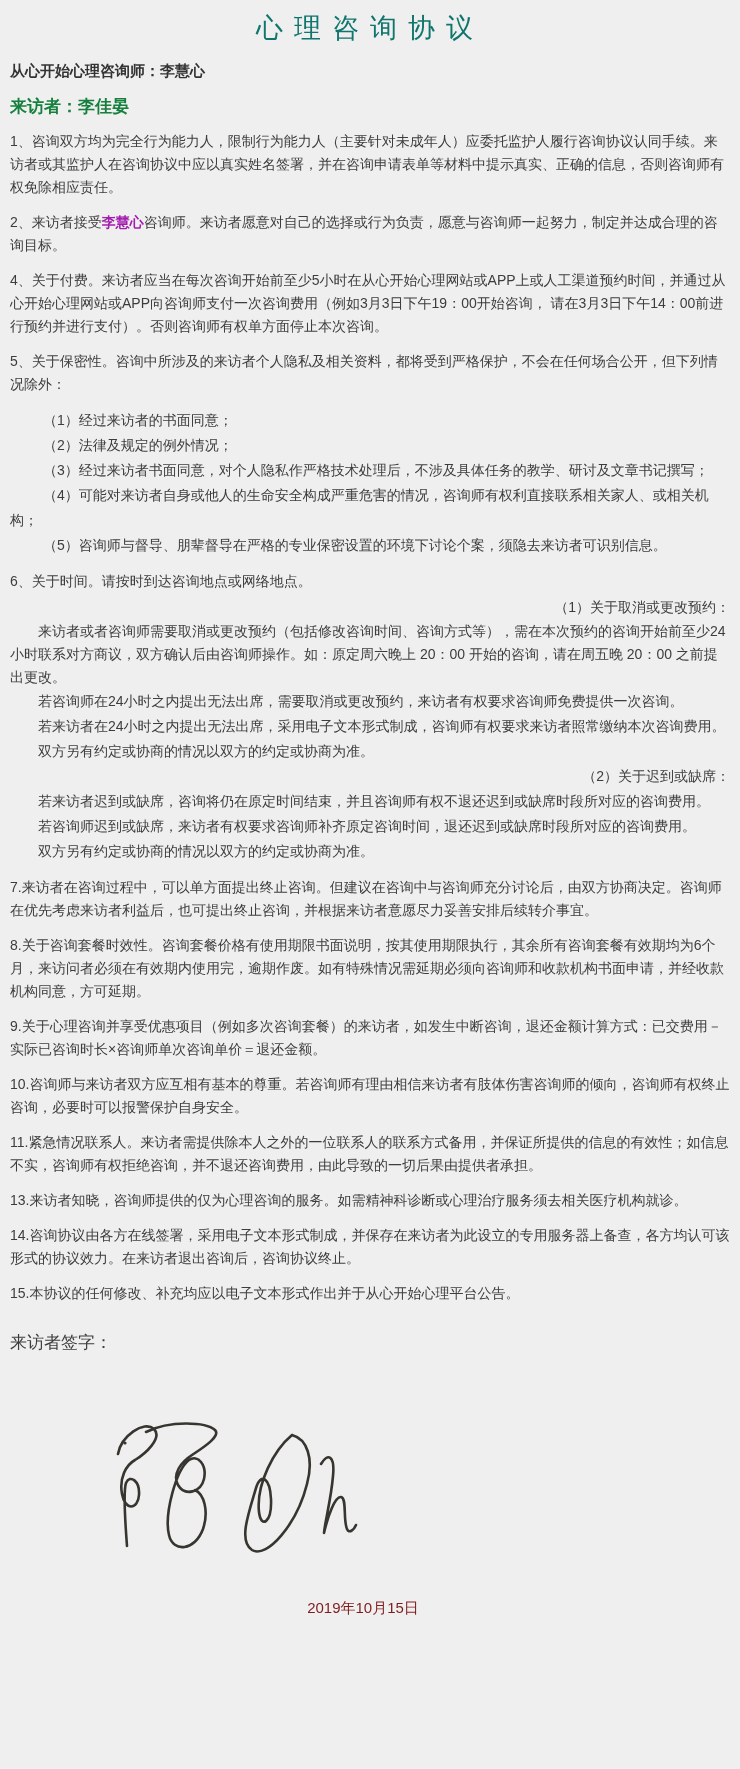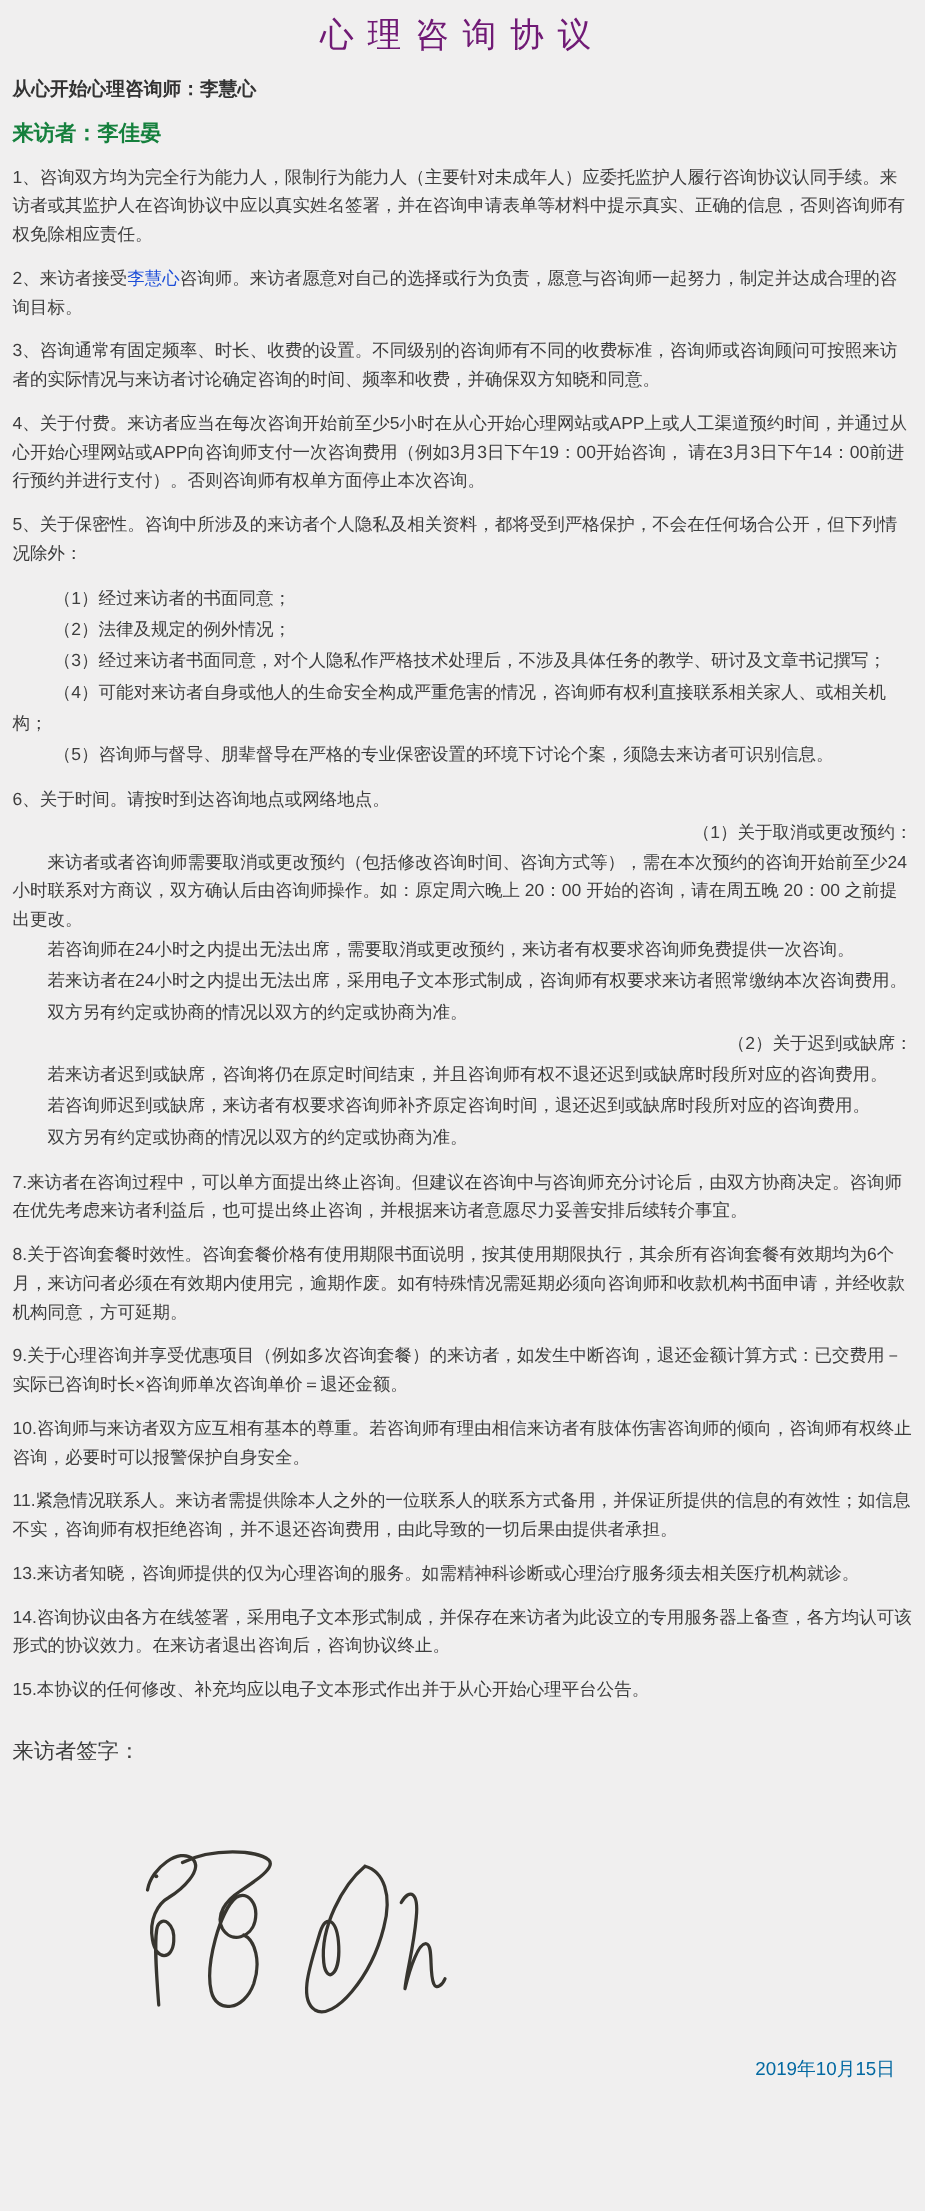--- a/index.html
+++ b/index.html
@@ -6,55 +6,54 @@
   body{
     width:740px;height:1769px;overflow:hidden;
     background:#f0efef;
     font-family:"Liberation Sans","DejaVu Sans",sans-serif;
     color:#3d3d3d;
     box-sizing:border-box;
   }
   .page{padding:6px 10px 0 10px;}
   .doc-title{
     text-align:center;
-    font-size:27px;font-weight:400;color:#701a75;
+    font-size:27px;font-weight:400;color:#0f766e;
     letter-spacing:11px;
     margin:4px 0 16px 0;
   }
   .hdr-counselor{font-size:15px;font-weight:700;color:#333;margin:10px 0 14px 0;}
   .hdr-visitor{font-size:17px;font-weight:700;color:#15803d;margin:0 0 6px 0;}
   p.para{font-size:14px;line-height:23px;margin:12px 0;}
   p.item{font-size:14px;line-height:25px;margin:0;text-indent:33px;}
   p.subhead{font-size:14px;line-height:25px;margin:0;text-indent:33px;text-align:right;}
   p.subbody{font-size:14px;line-height:23px;margin:0;text-indent:28px;}
   p.subline{font-size:14px;line-height:25px;margin:0;text-indent:28px;}
   .sign-label{font-size:17px;color:#3d3d3d;margin:26px 0 0 0;}
   .sig-wrap{margin:48px 0 0 78px;width:300px;height:180px;}
   .sig-wrap svg{display:block;width:300px;height:180px;}
   .doc-date{
-    text-align:right;font-size:15px;color:#0369a1;
-    padding-right:14px;margin-top:6px;
+    text-align:center;font-size:15px;color:#7f1d1d;
+    padding-right:14px;margin-top:17px;
   }
-  b.inline-bold{font-weight:400;color:#1d4ed8;}
+  b.inline-bold{font-weight:700;color:#a21caf;}
 </style>
 </head>
 <body>
 
 <div class="page">
 
   <h1 class="doc-title">心理咨询协议</h1>
 
   <div class="hdr-counselor">从心开始心理咨询师：李慧心</div>
   <div class="hdr-visitor">来访者：李佳晏</div>
 
   <p class="para">1、咨询双方均为完全行为能力人，限制行为能力人（主要针对未成年人）应委托监护人履行咨询协议认同手续。来访者或其监护人在咨询协议中应以真实姓名签署，并在咨询申请表单等材料中提示真实、正确的信息，否则咨询师有权免除相应责任。</p>
 
   <p class="para"><span>2、来访者接受</span><b class="inline-bold">李慧心</b><span>咨询师。来访者愿意对自己的选择或行为负责，愿意与咨询师一起努力，制定并达成合理的咨询目标。</span></p>
 
-  <p class="para">3、咨询通常有固定频率、时长、收费的设置。不同级别的咨询师有不同的收费标准，咨询师或咨询顾问可按照来访者的实际情况与来访者讨论确定咨询的时间、频率和收费，并确保双方知晓和同意。</p>
 
   <p class="para">4、关于付费。来访者应当在每次咨询开始前至少5小时在从心开始心理网站或APP上或人工渠道预约时间，并通过从心开始心理网站或APP向咨询师支付一次咨询费用（例如3月3日下午19：00开始咨询， 请在3月3日下午14：00前进行预约并进行支付）。否则咨询师有权单方面停止本次咨询。</p>
 
   <p class="para">5、关于保密性。咨询中所涉及的来访者个人隐私及相关资料，都将受到严格保护，不会在任何场合公开，但下列情况除外：</p>
   <p class="item">（1）经过来访者的书面同意；</p>
   <p class="item">（2）法律及规定的例外情况；</p>
   <p class="item">（3）经过来访者书面同意，对个人隐私作严格技术处理后，不涉及具体任务的教学、研讨及文章书记撰写；</p>
   <p class="item">（4）可能对来访者自身或他人的生命安全构成严重危害的情况，咨询师有权利直接联系相关家人、或相关机构；</p>
   <p class="item">（5）咨询师与督导、朋辈督导在严格的专业保密设置的环境下讨论个案，须隐去来访者可识别信息。</p>
 

